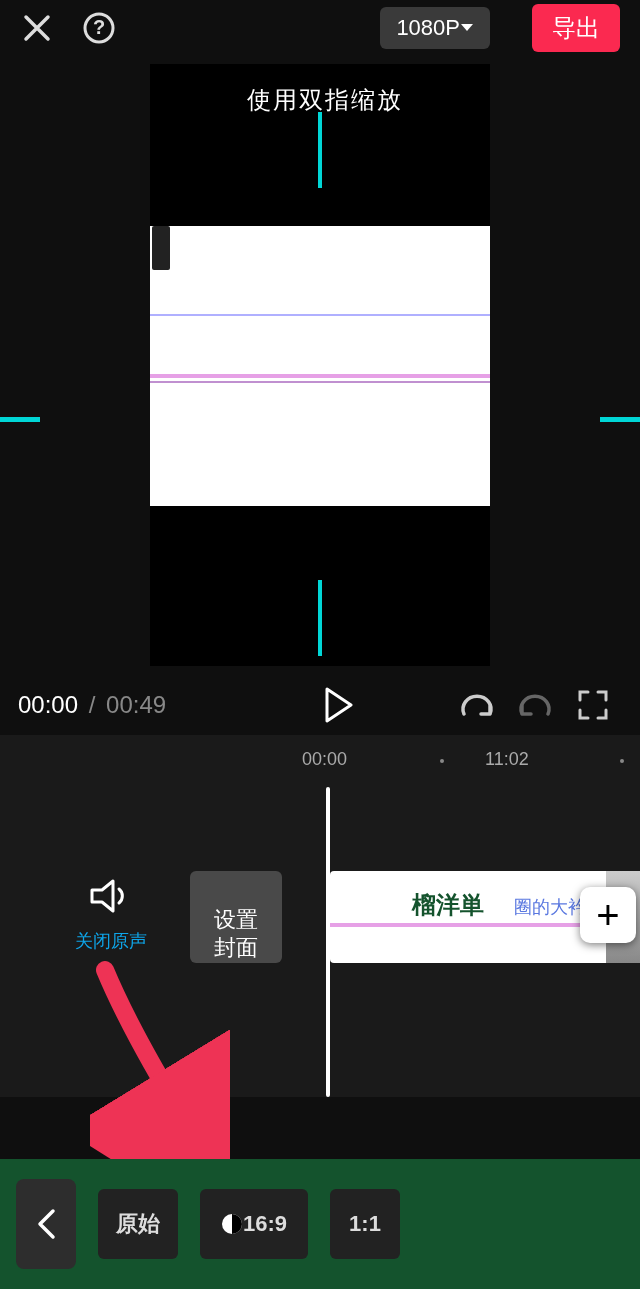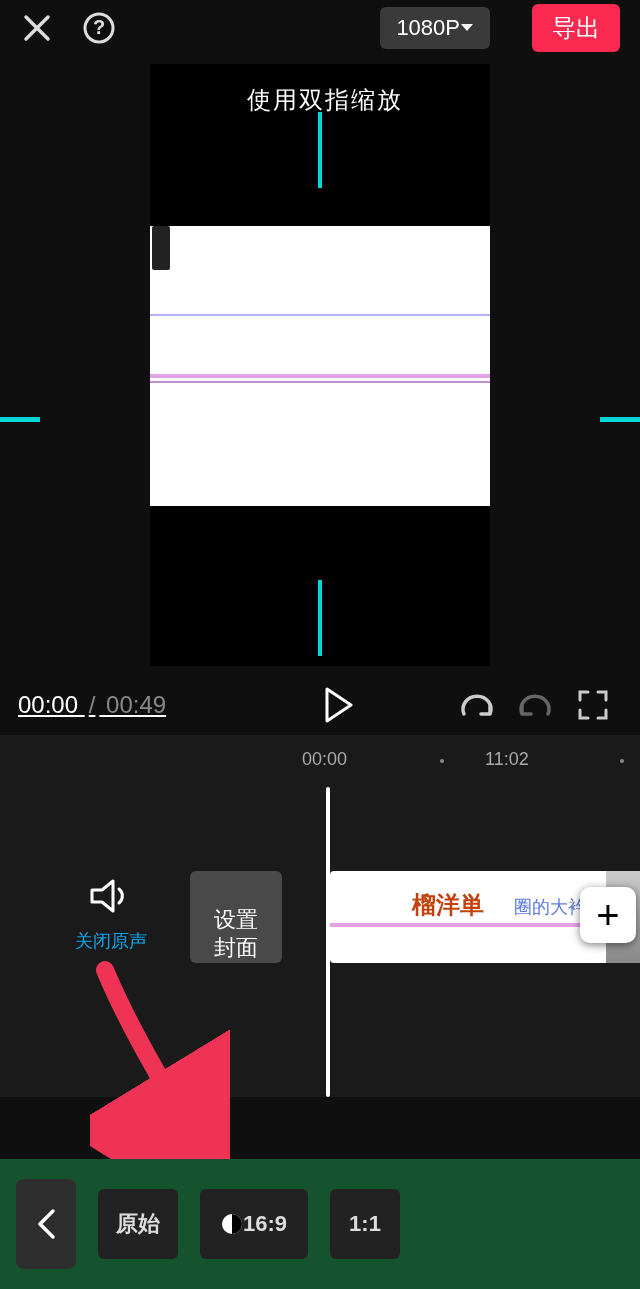--- a/index.html
+++ b/index.html
@@ -23,21 +23,21 @@
   .inner-img { position: absolute; top: 162px; left: 0; right: 0; height: 280px; background: #fff; }
   .inner-img .bar1 { position: absolute; top: 88px; left: 0; right: 0; height: 2px; background: #b0b0ff; }
   .inner-img .bar2 { position: absolute; top: 148px; left: 0; right: 0; height: 4px; background: #e6a0e6; }
   .inner-img .bar3 { position: absolute; top: 155px; left: 0; right: 0; height: 2px; background: #c090d0; }
   .inner-img .blob { position: absolute; top: 0; left: 2px; width: 18px; height: 44px; background: #222; border-radius: 2px; }
   .side-tick { position: absolute; width: 40px; height: 5px; background: #00d6d6; }
   .side-left { left: 0; top: 362px; }
   .side-right { right: 0; top: 362px; }
 
   
-  .controls { height: 60px; display: flex; align-items: center; padding: 0 18px; text-decoration: underline; }
+  .controls { height: 60px; display: flex; align-items: center; padding: 0 18px; }
   .time { font-size: 24px; }
   .time .cur { color: #fff; }
   .time .sep { color: #888; margin: 0 4px; }
   .time .dur { color: #888; }
   .controls .cspacer { flex: 1; }
   .ctrl-btn { width: 50px; height: 50px; display: flex; align-items: center; justify-content: center; cursor: pointer; margin: 0 4px; }
   .controls .play-gap { width: 80px; }
 
   
   .ruler { height: 52px; background: #1a1a1a; position: relative; color: #aaa; font-size: 18px; }
@@ -45,21 +45,21 @@
   .ruler .dot { position: absolute; top: 24px; width: 4px; height: 4px; background: #888; border-radius: 50%; }
 
   
   .tracks { height: 310px; background: #1a1a1a; position: relative; }
   .playhead { position: absolute; left: 326px; top: 0; bottom: 0; width: 4px; background: #fff; border-radius: 2px; }
   .mute-grp { position: absolute; left: 75px; top: 90px; text-align: center; cursor: pointer; }
   .mute-grp .lbl { font-size: 18px; color: #0ea5e9; margin-top: 10px; }
   .cover-btn { position: absolute; left: 190px; top: 84px; width: 92px; height: 92px; background: rgba(120,120,120,0.5); border-radius: 6px; display: flex; flex-direction: column; align-items: center; justify-content: flex-end; font-size: 22px; color: #fff; line-height: 1.3; cursor: pointer; }
   .clip { position: absolute; left: 330px; right: 0; top: 84px; height: 92px; background: #fff; border-radius: 4px 0 0 4px; overflow: hidden; }
   .clip .strip { position: absolute; left: 0; right: 0; top: 52px; height: 4px; background: #e6a0e6; }
-  .clip .txt { position: absolute; top: 18px; left: 82px; font-size: 24px; color: #c2410c; font-weight: bold; }
+  .clip .txt { position: absolute; top: 18px; left: 82px; font-size: 24px; color: #14532d; font-weight: bold; }
   .clip .txt2 { position: absolute; top: 24px; left: 184px; font-size: 18px; color: #5a78e0; }
   .clip .face { position: absolute; right: 0; top: 0; bottom: 0; width: 34px; background: linear-gradient(#ccc, #888); }
   .add-clip { position: absolute; right: 4px; top: 100px; width: 56px; height: 56px; background: #fff; border-radius: 10px; display: flex; align-items: center; justify-content: center; color: #000; font-size: 40px; font-weight: 300; cursor: pointer; box-shadow: 0 2px 8px rgba(0,0,0,0.5); }
 
   
   .arrow-svg { position: absolute; left: 90px; top: 960px; pointer-events: none; }
 
   
   .ratiobar { position: absolute; left: 0; right: 0; bottom: 0; height: 130px; background: #14532d; display: flex; align-items: center; padding: 0 16px; gap: 22px; font-weight: bold; }
   .back-chip { width: 60px; height: 90px; background: #2d2d2d; border-radius: 8px; display: flex; align-items: center; justify-content: center; cursor: pointer; }

